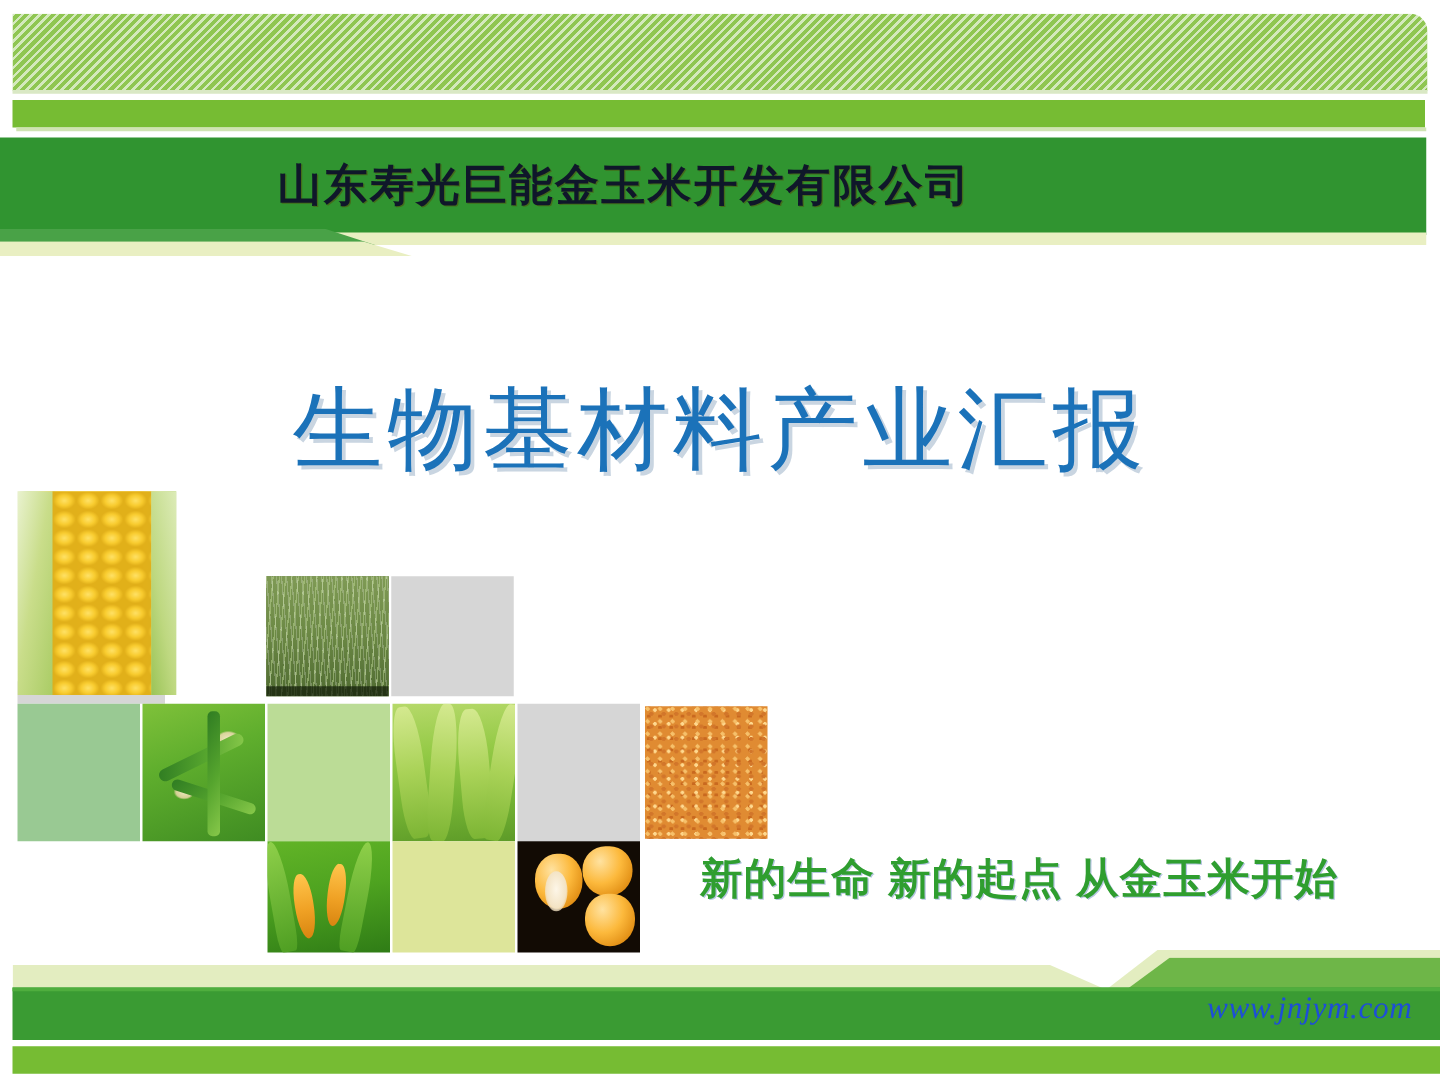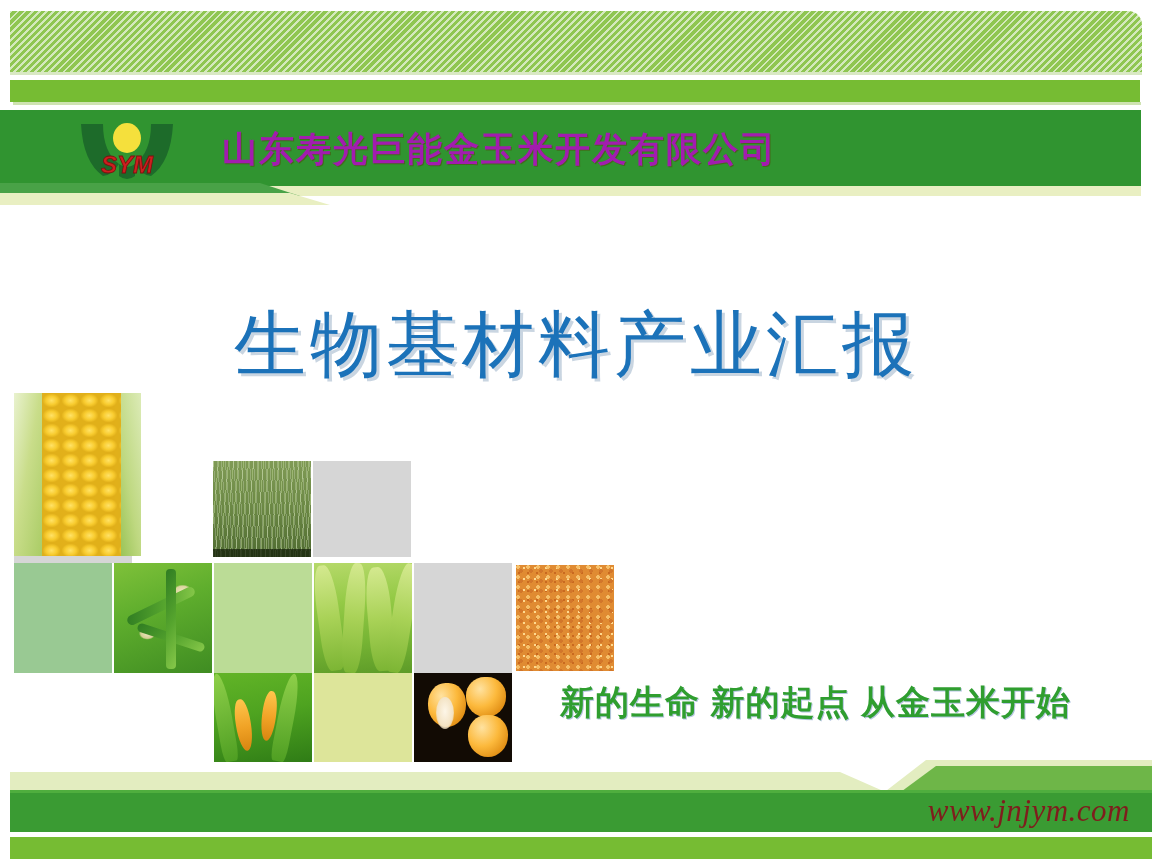--- a/index.html
+++ b/index.html
@@ -106,21 +106,21 @@
     height: 66px;
   }
   .logo svg { display: block; }
 
   .company-name {
     position: absolute;
     left: 222px;
     top: 126px;
     font-size: 35px;
     font-weight: bold;
-    color: #a21caf;
+    color: #0f172a;
     letter-spacing: 2px;
     line-height: 46px;
     white-space: nowrap;
     text-shadow: 1px 1px 0 rgba(90,60,0,0.45);
   }
 
   
   .main-title {
     position: absolute;
     left: 0;
@@ -325,53 +325,41 @@
     width: 1142px;
     height: 22px;
     background: #76bc33;
   }
   .website {
     position: absolute;
     right: 22px;
     top: 793px;
     font-family: "Liberation Serif", "DejaVu Serif", serif;
     font-style: italic;
-    font-size: 31px;
-    color: #7f1d1d;
+    font-size: 25px;
+    color: #1d4ed8;
     letter-spacing: 0.5px;
     white-space: nowrap;
   }
 </style>
 </head>
 <body>
 
 <div id="slide">
 
   <div class="top-hatch"></div>
   <div class="top-hatch-shadow"></div>
   <div class="top-bar-light"></div>
   <div class="top-bar-light-shadow"></div>
 
   <div class="header-band"></div>
   <div class="header-band-under"></div>
   <div class="header-notch-dark"></div>
   <div class="header-notch-pale"></div>
 
-  <div class="logo">
-    <svg width="108" height="66" viewBox="0 0 108 66" xmlns="http://www.w3.org/2000/svg">
-
-      <path d="M8 6 L30 6 Q30 34 46 46 Q38 58 30 58 Q10 44 8 6 Z" fill="#1d6b2a"></path>
-      <path d="M100 6 L78 6 Q78 34 62 46 Q70 58 78 58 Q98 44 100 6 Z" fill="#1d6b2a"></path>
-      <path d="M46 46 Q54 52 62 46 L62 58 Q54 64 46 58 Z" fill="#1d6b2a"></path>
-
-      <ellipse cx="54" cy="20" rx="14" ry="15" fill="#f5e03c"></ellipse>
-
-      <text x="54" y="55" font-family="Liberation Sans, sans-serif" font-size="24" font-weight="bold" font-style="italic" fill="#cc1f1f" text-anchor="middle" stroke="#7a0f0f" stroke-width="0.8">SYM</text>
-    </svg>
-  </div>
 
   <div class="company-name">山东寿光巨能金玉米开发有限公司</div>
 
   <div class="main-title">生物基材料产业汇报</div>
 
   <div class="tile-shadow" style="left:14px; top:545px; width:118px; height:18px;"></div>
   <div class="tile cob" style="left:14px; top:393px; width:127px; height:163px;">
     <div class="cob-husk-l"></div>
     <div class="cob-kernels"></div>
     <div class="cob-husk-r"></div>

